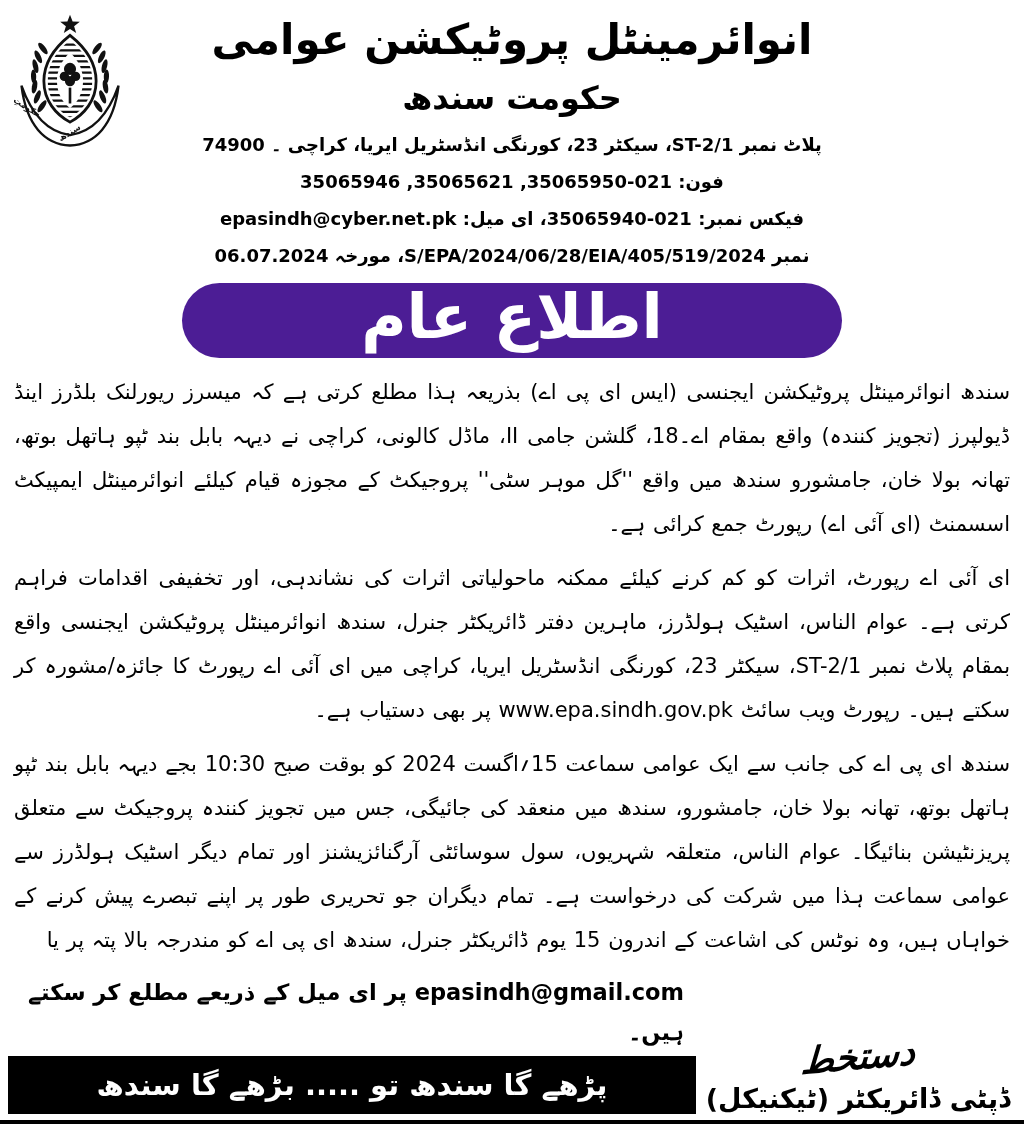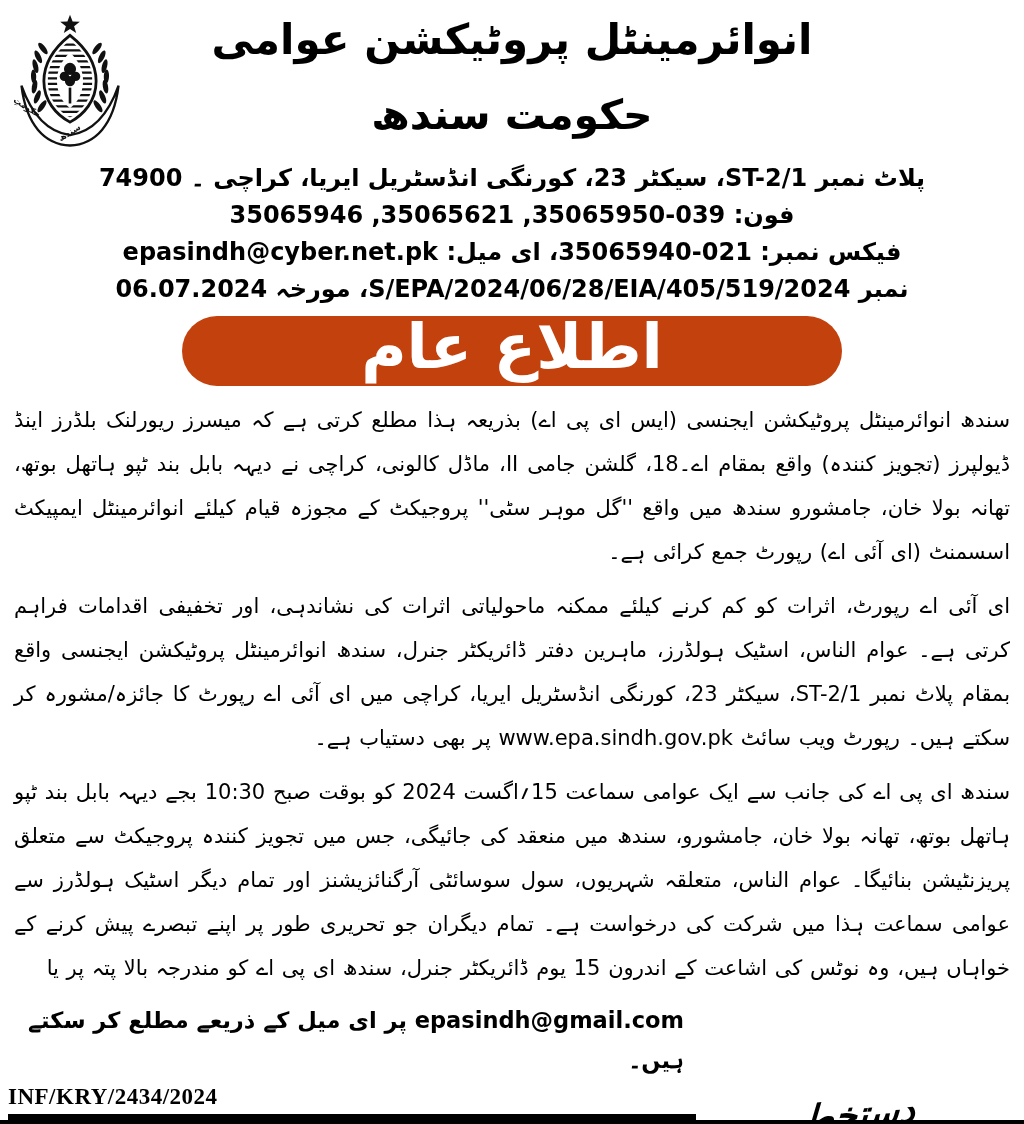--- a/index.html
+++ b/index.html
@@ -5,28 +5,28 @@
   html,body{margin:0;padding:0;background:#e8e8e8;}
   .sheet{
     width:1024px;height:1124px;margin:0 auto;position:relative;overflow:hidden;
     background:#ffffff;color:#000;
     font-family:"DejaVu Sans", sans-serif;
     display:flex;flex-direction:column;box-sizing:border-box;
   }
   
   .masthead{position:relative;text-align:center;padding-top:10px;}
   .masthead h1{margin:0;font-size:42px;line-height:60px;font-weight:700;}
-  .masthead h2{margin:17px;font-size:41px;line-height:56px;font-weight:700;}
-  .contact{margin:1px 0;font-size:24px;line-height:36px;font-weight:700;direction:rtl;unicode-bidi:plaintext;}
+  .masthead h2{margin:0;font-size:32px;line-height:56px;font-weight:700;}
+  .contact{margin:1px 0;font-size:18px;line-height:36px;font-weight:700;direction:rtl;unicode-bidi:plaintext;}
   .emblem{position:absolute;top:12px;left:12px;width:112px;height:140px;}
   
   .emblem{left:auto;right:auto;inset-inline-start:auto;inset-inline-end:14px;}
   
   .banner{
-    width:660px;height:106px;margin:8px auto 10px;background:#c2410c;border-radius:54px;
+    width:660px;height:106px;margin:8px auto 10px;background:#4c1d95;border-radius:54px;
     display:flex;align-items:center;justify-content:center;
   }
   .banner span{color:#fff;font-size:62px;font-weight:700;line-height:1;padding-bottom:8px;}
   
   .body-text{padding:2px 14px 0;direction:rtl;}
   .body-text p{
     margin:0 0 10px;font-size:21px;line-height:44px;
     text-align:justify;word-spacing:1px;
   }
   
@@ -98,21 +98,21 @@
 
         <path d="M8 78 C20 112 38 128 60 131 C82 128 100 112 112 78 C107 120 87 141 60 142 C33 141 13 120 8 78 Z" fill="#fff" stroke="#111" stroke-width="2.5"></path>
         <text x="26" y="112" font-size="9" font-weight="bold" fill="#111" transform="rotate(32 26 112)">حکومتِ</text>
         <text x="72" y="124" font-size="9" font-weight="bold" fill="#111" transform="rotate(-32 72 124)">سندھ</text>
       </svg>
     </div>
 
     <h1>انوائرمینٹل پروٹیکشن عوامی</h1>
     <h2>حکومت سندھ</h2>
     <p class="contact">پلاٹ نمبر ST-2/1، سیکٹر 23، کورنگی انڈسٹریل ایریا، کراچی ۔ 74900</p>
-    <p class="contact">فون: 039-35065950, 35065621, 35065946</p>
+    <p class="contact">فون: 021-35065950, 35065621, 35065946</p>
     <p class="contact">فیکس نمبر: 021-35065940، ای میل: epasindh@cyber.net.pk</p>
     <p class="contact">نمبر S/EPA/2024/06/28/EIA/405/519/2024، مورخہ 06.07.2024</p>
   </header>
 
   <div class="banner">
     <span>اطلاع عام</span>
   </div>
 
   <main class="body-text">
     <p>سندھ انوائرمینٹل پروٹیکشن ایجنسی (ایس ای پی اے) بذریعہ ہذا مطلع کرتی ہے کہ میسرز ریورلنک بلڈرز اینڈ ڈیولپرز (تجویز کنندہ) واقع بمقام اے۔18، گلشن جامی II، ماڈل کالونی، کراچی نے دیہہ بابل بند ٹپو ہاتھل بوتھ، تھانہ بولا خان، جامشورو سندھ میں واقع ''گل موہر سٹی'' پروجیکٹ کے مجوزہ قیام کیلئے انوائرمینٹل ایمپیکٹ اسسمنٹ (ای آئی اے) رپورٹ جمع کرائی ہے۔</p>
@@ -120,21 +120,20 @@
     <p>سندھ ای پی اے کی جانب سے ایک عوامی سماعت 15؍اگست 2024 کو بوقت صبح 10:30 بجے دیہہ بابل بند ٹپو ہاتھل بوتھ، تھانہ بولا خان، جامشورو، سندھ میں منعقد کی جائیگی، جس میں تجویز کنندہ پروجیکٹ سے متعلق پریزنٹیشن بنائیگا۔ عوام الناس، متعلقہ شہریوں، سول سوسائٹی آرگنائزیشنز اور تمام دیگر اسٹیک ہولڈرز سے عوامی سماعت ہذا میں شرکت کی درخواست ہے۔ تمام دیگران جو تحریری طور پر اپنے تبصرے پیش کرنے کے خواہاں ہیں، وہ نوٹس کی اشاعت کے اندرون 15 یوم ڈائریکٹر جنرل، سندھ ای پی اے کو مندرجہ بالا پتہ پر یا</p>
   </main>
 
   <footer class="footer">
     <div class="foot-left">
       <div class="sig">دستخط</div>
       <div class="signatory">ڈپٹی ڈائریکٹر (ٹیکنیکل)</div>
     </div>
     <div class="foot-right">
       <p class="closing">epasindh@gmail.com پر ای میل کے ذریعے مطلع کر سکتے ہیں۔</p>
-      <div class="inf">INF/KRY/2434/2024</div>
       <div class="slogan">
         <span>پڑھے گا سندھ تو ..... بڑھے گا سندھ</span>
       </div>
     </div>
   </footer>
 
   <div class="bottom-rule"></div>
 </div>
 
 </body></html>

